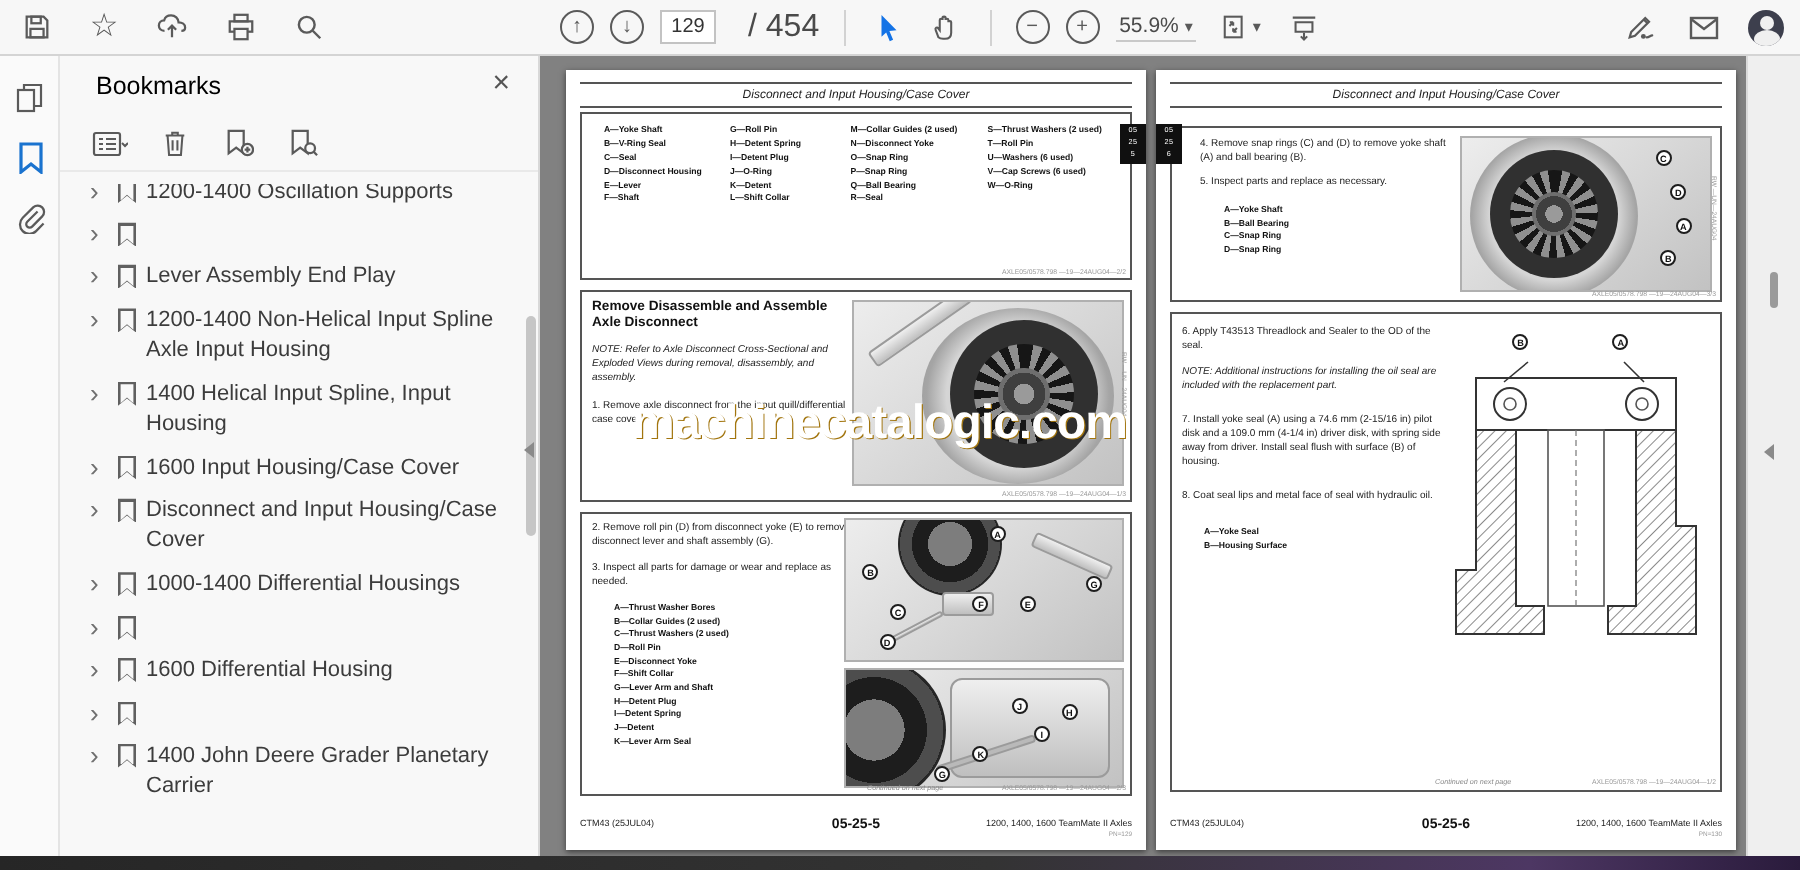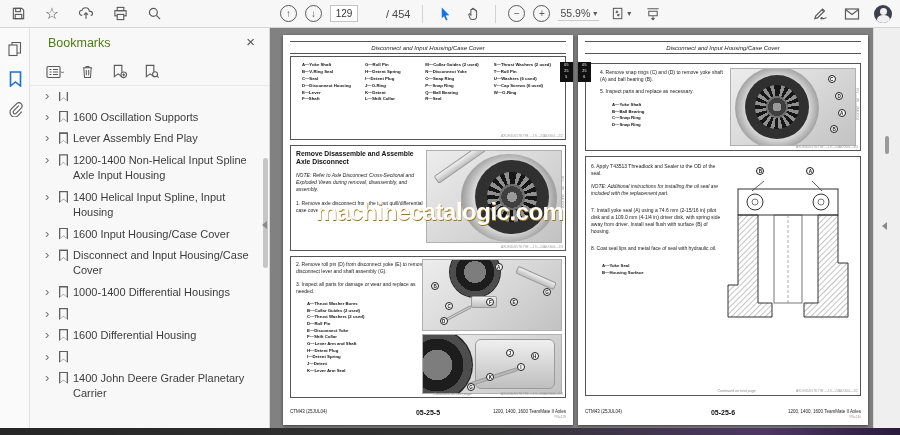--- a/index.html
+++ b/index.html
@@ -14,41 +14,41 @@
   .tb-left   { position:absolute; left:8px; gap:14px; }
   .tb-center { position:absolute; left:280px; gap:8px; }
   .tb-right  { position:absolute; right:8px; gap:12px; }
   .tb-btn { display:flex; align-items:center; justify-content:center; width:20px; height:20px; cursor:pointer; }
   .tb-btn svg { display:block; }
   .glyph { color:#565656; font-size:14px; line-height:1; }
   .circle-btn { width:17px; height:17px; border:1.2px solid #5a5a5a; border-radius:50%;
                 display:flex; align-items:center; justify-content:center; font-size:10px; color:#5a5a5a; }
   .page-input { width:28px; height:17px; border:1px solid #c3c3c3; background:#fff; font-size:10px;
                 text-align:center; color:#333; font-family:"Liberation Sans",sans-serif; }
-  .page-total { font-size:11px; color:#4a4a4a; margin-left:20px;text-align:right; }
+  .page-total { font-size:16px; color:#4a4a4a; margin-left:8px;text-align:right; }
   .tb-sep { width:1px; height:18px; background:#d2d2d2; margin:0 4px; }
   .zoom-box { display:flex; align-items:center; gap:3px; border-bottom:1px solid #c9c9c9; padding:1px 2px; }
   .zoom-val { font-size:10.5px; color:#4a4a4a; }
   .caret { font-size:8px; color:#5a5a5a; }
   .avatar { width:18px; height:18px; border-radius:50%; background:#3d3f4d; position:relative; overflow:hidden; }
   .avatar::before { content:""; position:absolute; left:5.5px; top:3px; width:7px; height:7px; border-radius:50%; background:#f0f0f0; }
   .avatar::after  { content:""; position:absolute; left:2.5px; top:10.5px; width:13px; height:9px; border-radius:50%; background:#f0f0f0; }
 
   
   .workspace { position:absolute; top:28px; left:0; right:0; bottom:7px; }
 
   
   .rail { position:absolute; left:0; top:0; bottom:0; width:30px; background:#fafafa; border-right:1px solid #e4e4e4; }
   .rail-btn { width:30px; height:30px; display:flex; align-items:center; justify-content:center; cursor:pointer; }
   .rail-btn.pages { margin-top:6px; }
 
   
   .panel { position:absolute; left:30px; top:0; bottom:0; width:240px; background:#f8f8f8; border-right:1px solid #d8d8d8; overflow:hidden; }
   .panel-header { position:absolute; top:0; left:0; right:0; height:30px; display:flex; align-items:center; }
-  .panel-title { font-size:12.5px; color:#4d7c0f; margin-left:18px; }
+  .panel-title { font-size:12.5px; color:#000000; margin-left:18px; }
   .panel-close { position:absolute; right:14px; top:5px; font-size:15px; color:#555; cursor:pointer; }
   .panel-tools { position:absolute; top:30px; left:0; right:0; height:28px; display:flex; align-items:center; gap:14px; padding-left:16px; border-bottom:1px solid #e9e9e9; }
   .panel-tools .tb-btn { width:18px; height:18px; }
   .bm-list { position:absolute; top:64px; left:0; right:8px; bottom:0; overflow:hidden; }
   .bm-inner { transform:translateY(-7px); }
   .bm-item { display:flex; align-items:flex-start; gap:5px; padding:3.5px 4px 3.5px 15px; cursor:pointer; }
   .chev { color:#707070; font-size:13px; line-height:14px; width:9px; flex:none; }
   .bm-ico { position:relative; width:9px; height:12px; flex:none; margin-top:1px; }
   .bm-ico::before { content:""; position:absolute; inset:0; background:#606060; clip-path:polygon(0 0,100% 0,100% 100%,50% 70%,0 100%); }
   .bm-ico::after  { content:""; position:absolute; inset:1.3px; background:#f8f8f8; clip-path:polygon(0 0,100% 0,100% 100%,50% 70%,0 100%); }
@@ -267,25 +267,25 @@
               <path d="m13.7 12.7 1.8 1.8"></path>
             </svg>
         </span>
       </div>
 
       <div class="bm-list">
         <div class="bm-inner">
           <div class="bm-item">
               <span class="chev">›</span>
               <span class="bm-ico"></span>
-            </div>
-          <div class="bm-item">
-              <span class="chev">›</span>
-              <span class="bm-ico"></span>
-              <span class="bm-label">1600 Oscillation Supports</span>
+              <span class="bm-label">1200-1400 Oscillation Supports</span>
+            </div>
+          <div class="bm-item">
+              <span class="chev">›</span>
+              <span class="bm-ico"></span>
             </div>
           <div class="bm-item">
               <span class="chev">›</span>
               <span class="bm-ico"></span>
               <span class="bm-label">Lever Assembly End Play</span>
             </div>
           <div class="bm-item">
               <span class="chev">›</span>
               <span class="bm-ico"></span>
               <span class="bm-label">1200-1400 Non-Helical Input Spline Axle Input Housing</span>

